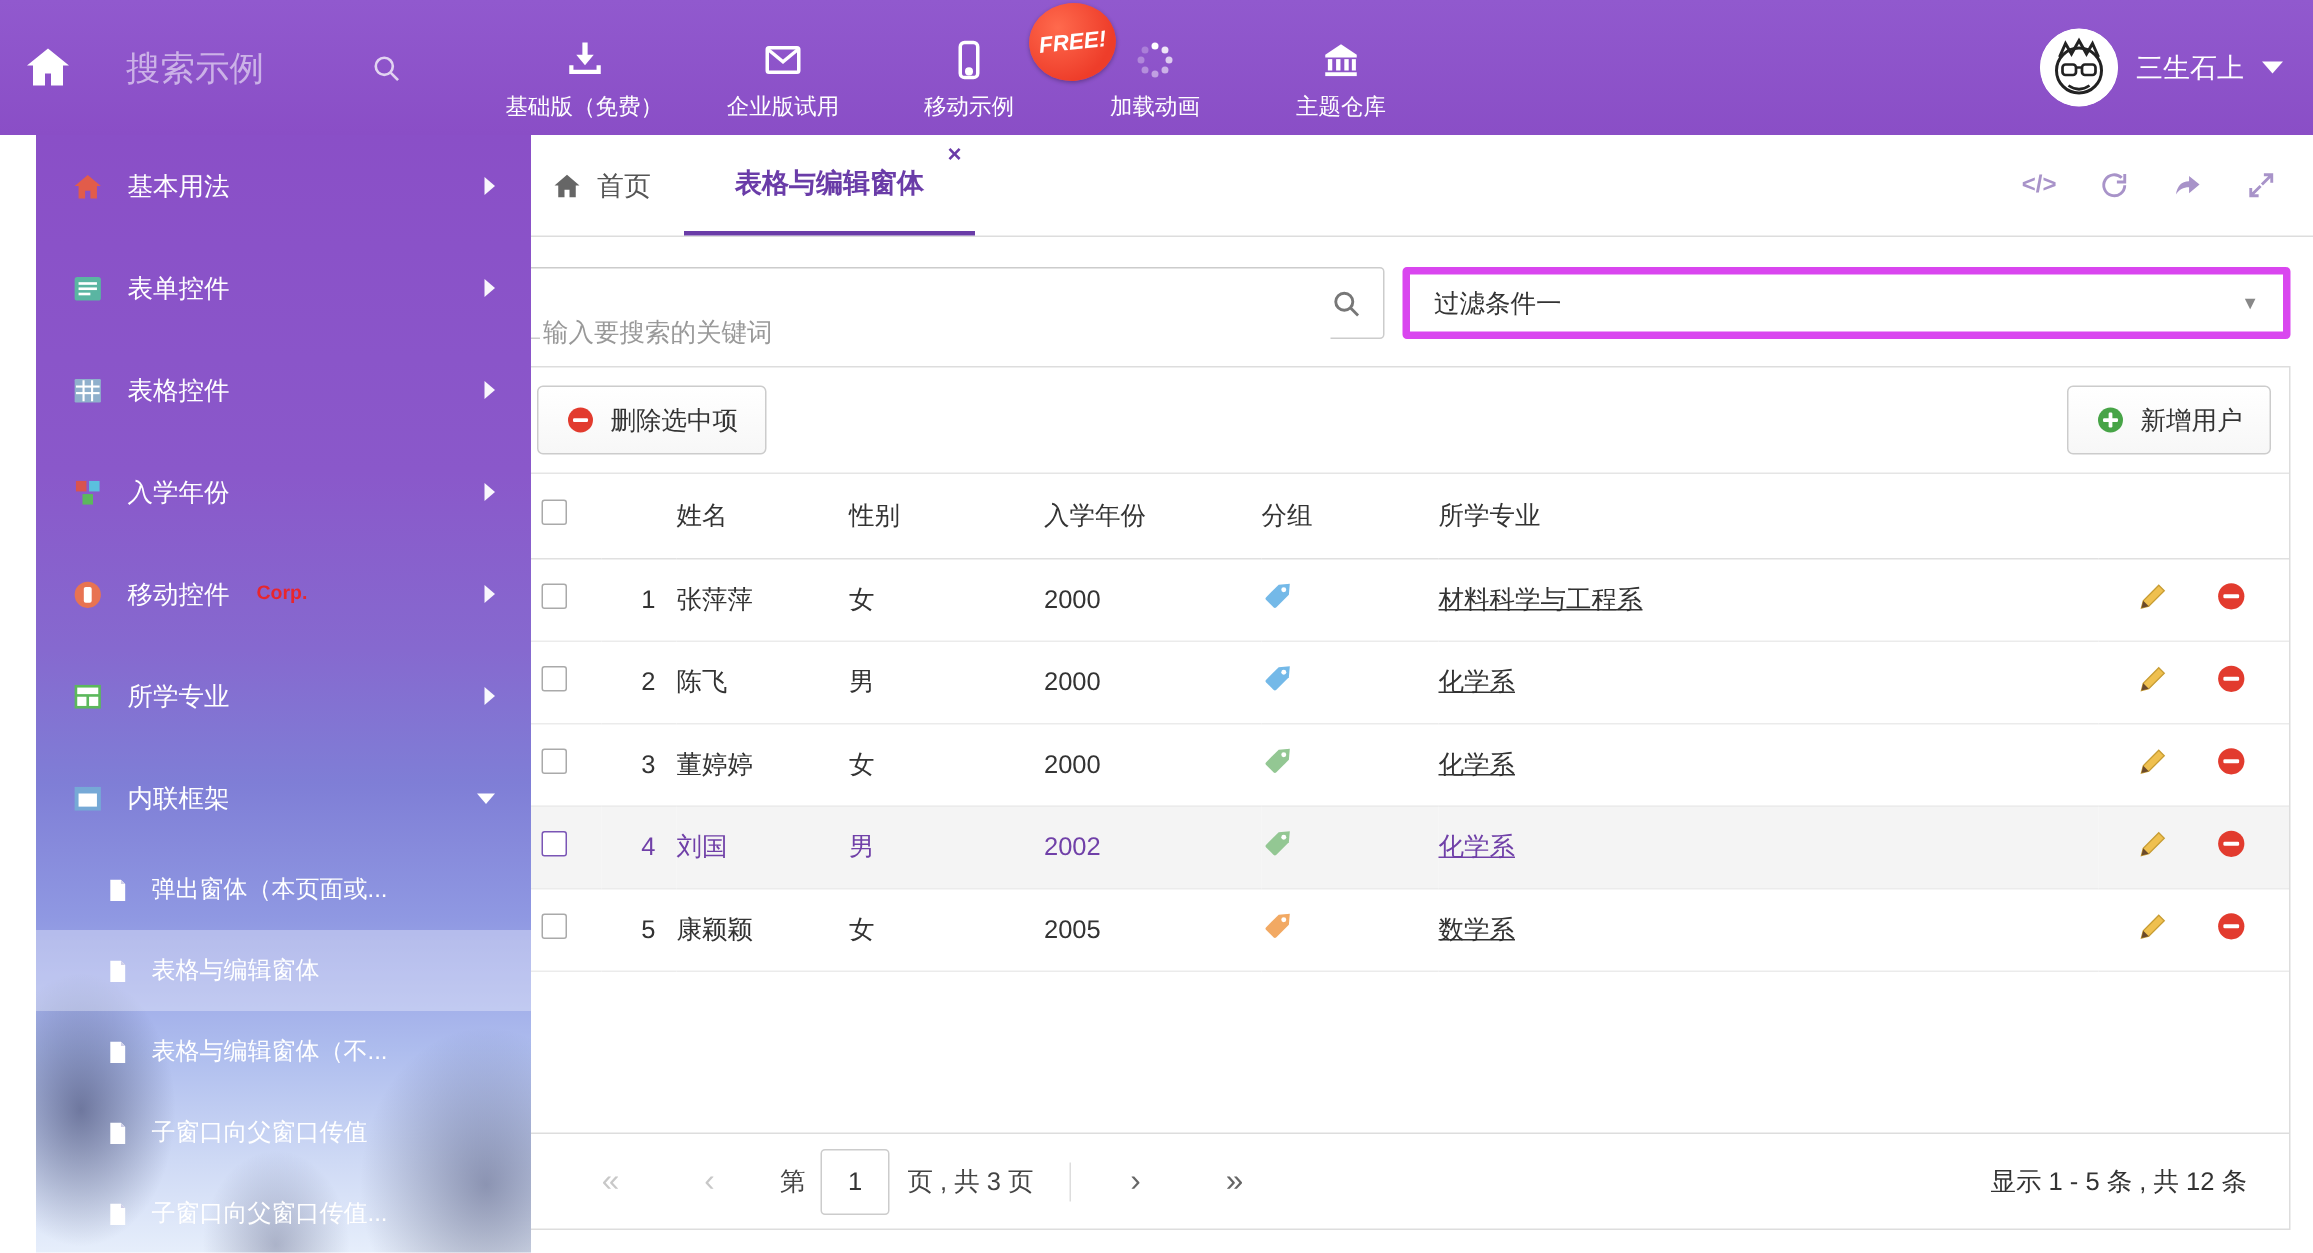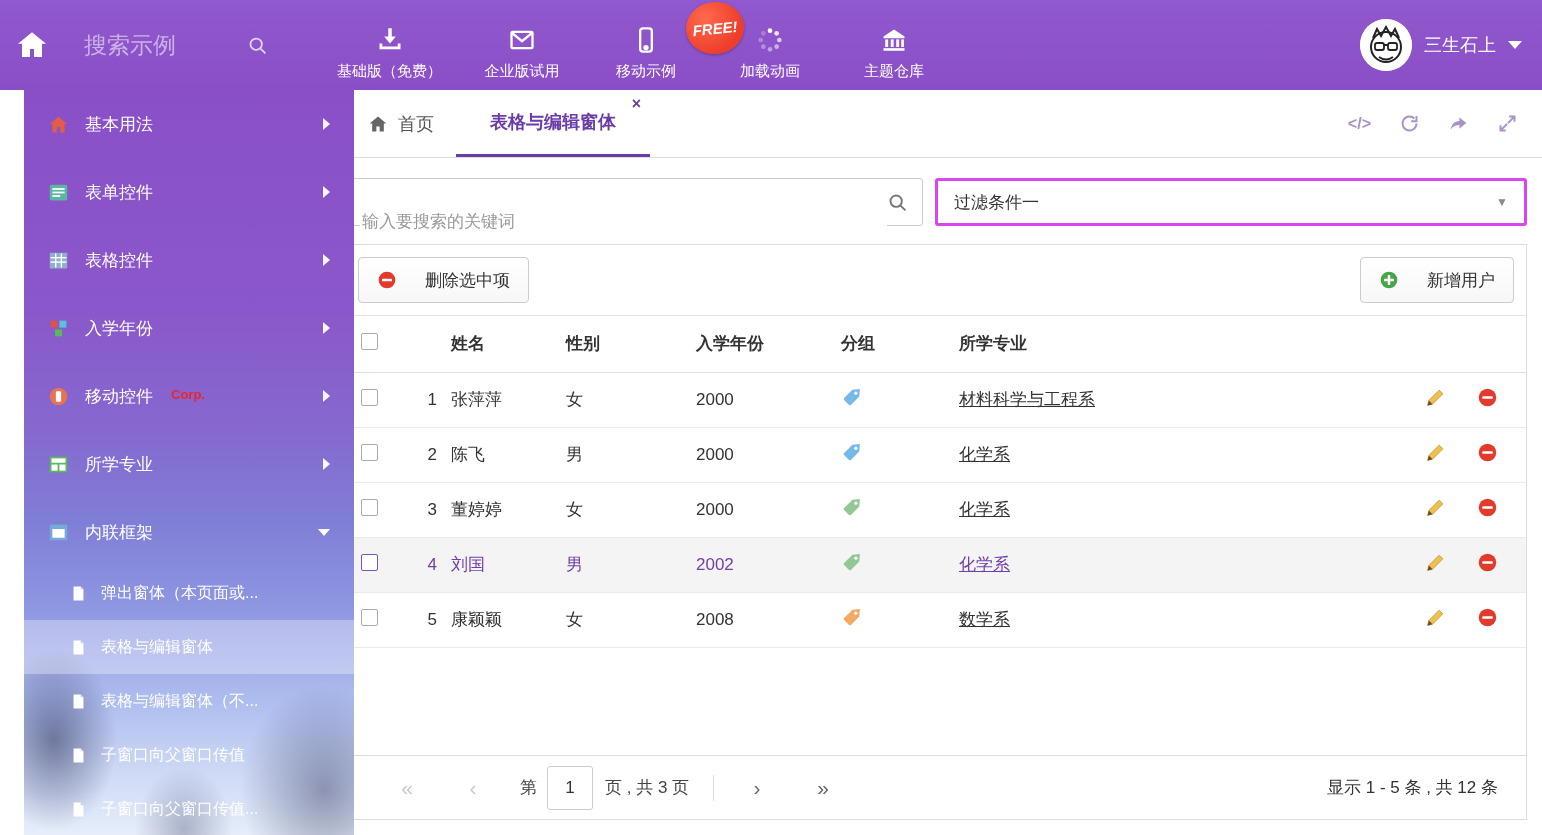--- a/index.html
+++ b/index.html
@@ -76,34 +76,34 @@
   .tab-tools { margin-left:auto; display:flex; align-items:center; gap:28px; padding-right:24px; color:#a893c9; }
   .tool { cursor:pointer; display:flex; align-items:center; font-size:16px; font-weight:bold; }
   .tool svg { width:21px; height:21px; }
 
   .filter-row { display:flex; gap:12px; padding:20px 15px 0 15px; }
   .search-box { flex:0 0 578px; height:48px; border:1px solid #ccc; border-radius:3px;
     display:flex; align-items:center; padding:0 14px; }
   .search-box input { flex:1; border:none; outline:none; font-size:17px; color:#333; font-family:Liberation Sans, sans-serif;margin-top:40px; }
   .search-box input::placeholder { color:#999; }
   .search-box svg { width:21px; height:21px; color:#777; cursor:pointer; }
-  .select-box { flex:1; height:48px; border:3px solid #d946ef; border-radius:3px;
+  .select-box { flex:1; height:48px; border:5px solid #d946ef; border-radius:3px;
     display:flex; align-items:center; padding:16px 16px; font-size:17px; color:#333; cursor:pointer; }
   .select-caret { margin-left:auto; color:#888; font-size:12px; }
 
   .panel { margin:18px 15px 0 15px; border:1px solid #ddd; height:576px;
     display:flex; flex-direction:column; }
   .panel-toolbar { display:flex; justify-content:space-between; padding:12px; border-bottom:1px solid #e5e5e5; }
-  .btn { height:46px; display:inline-flex; align-items:center; gap:28px; padding:4px 18px;
+  .btn { height:46px; display:inline-flex; align-items:center; gap:10px; padding:4px 18px;
     border:1px solid #ccc; border-radius:4px; background:linear-gradient(#fff,#f7f7f7);
     font-size:17px; color:#333; cursor:pointer; font-family:inherit; }
   .btn svg { width:20px; height:20px; }
 
   table.grid { width:100%; border-collapse:collapse; font-size:17px; color:#333; }
-  .grid th { font-weight:bold; text-align:left; height:56px; border-bottom:1px solid #e0e0e0; padding:0; }
+  .grid th { font-weight:normal; text-align:left; height:56px; border-bottom:1px solid #e0e0e0; padding:0; }
   .grid td { height:55px; border-bottom:1px solid #ebebeb; padding:0; }
   .col-cb { padding-left:15px !important; }
   .col-num { text-align:right; padding-right:14px !important; color:#333; }
   .cb { width:17px; height:17px; border:1px solid #aaa; border-radius:2px; background:#fff; display:inline-block; cursor:pointer; }
   tr.selected { background:#f4f4f4; }
   tr.selected td { color:#7040a8; }
   tr.selected .cb { border-color:#7a55b5; }
   a.major { color:inherit; text-decoration:underline; cursor:pointer; }
   .tag { display:inline-flex; }
   .tag svg { width:22px; height:22px; }
@@ -517,21 +517,21 @@
                   <rect x="6" y="10.5" width="12" height="3" rx="1" fill="#fff"></rect>
                 </svg>
               </span>
           </td>
         </tr>
         <tr>
           <td class="col-cb"><span class="cb"></span></td>
           <td class="col-num">5</td>
           <td>康颖颖</td>
           <td>女</td>
-          <td>2008</td>
+          <td>2005</td>
           <td><span class="tag" style="color: rgb(242, 169, 99);">
                 <svg viewBox="0 0 24 24" fill="currentColor">
                   <path d="M20.6 3.4l-8.1.7-9.1 9.1a1.5 1.5 0 0 0 0 2.1l5.3 5.3a1.5 1.5 0 0 0 2.1 0l9.1-9.1z"></path>
                   <circle cx="16.2" cy="7.8" r="1.8" fill="#fff"></circle>
                 </svg>
               </span></td>
           <td><a class="major">数学系</a></td>
           <td class="col-actions">
             <span class="act">
                 <svg viewBox="0 0 24 24">

